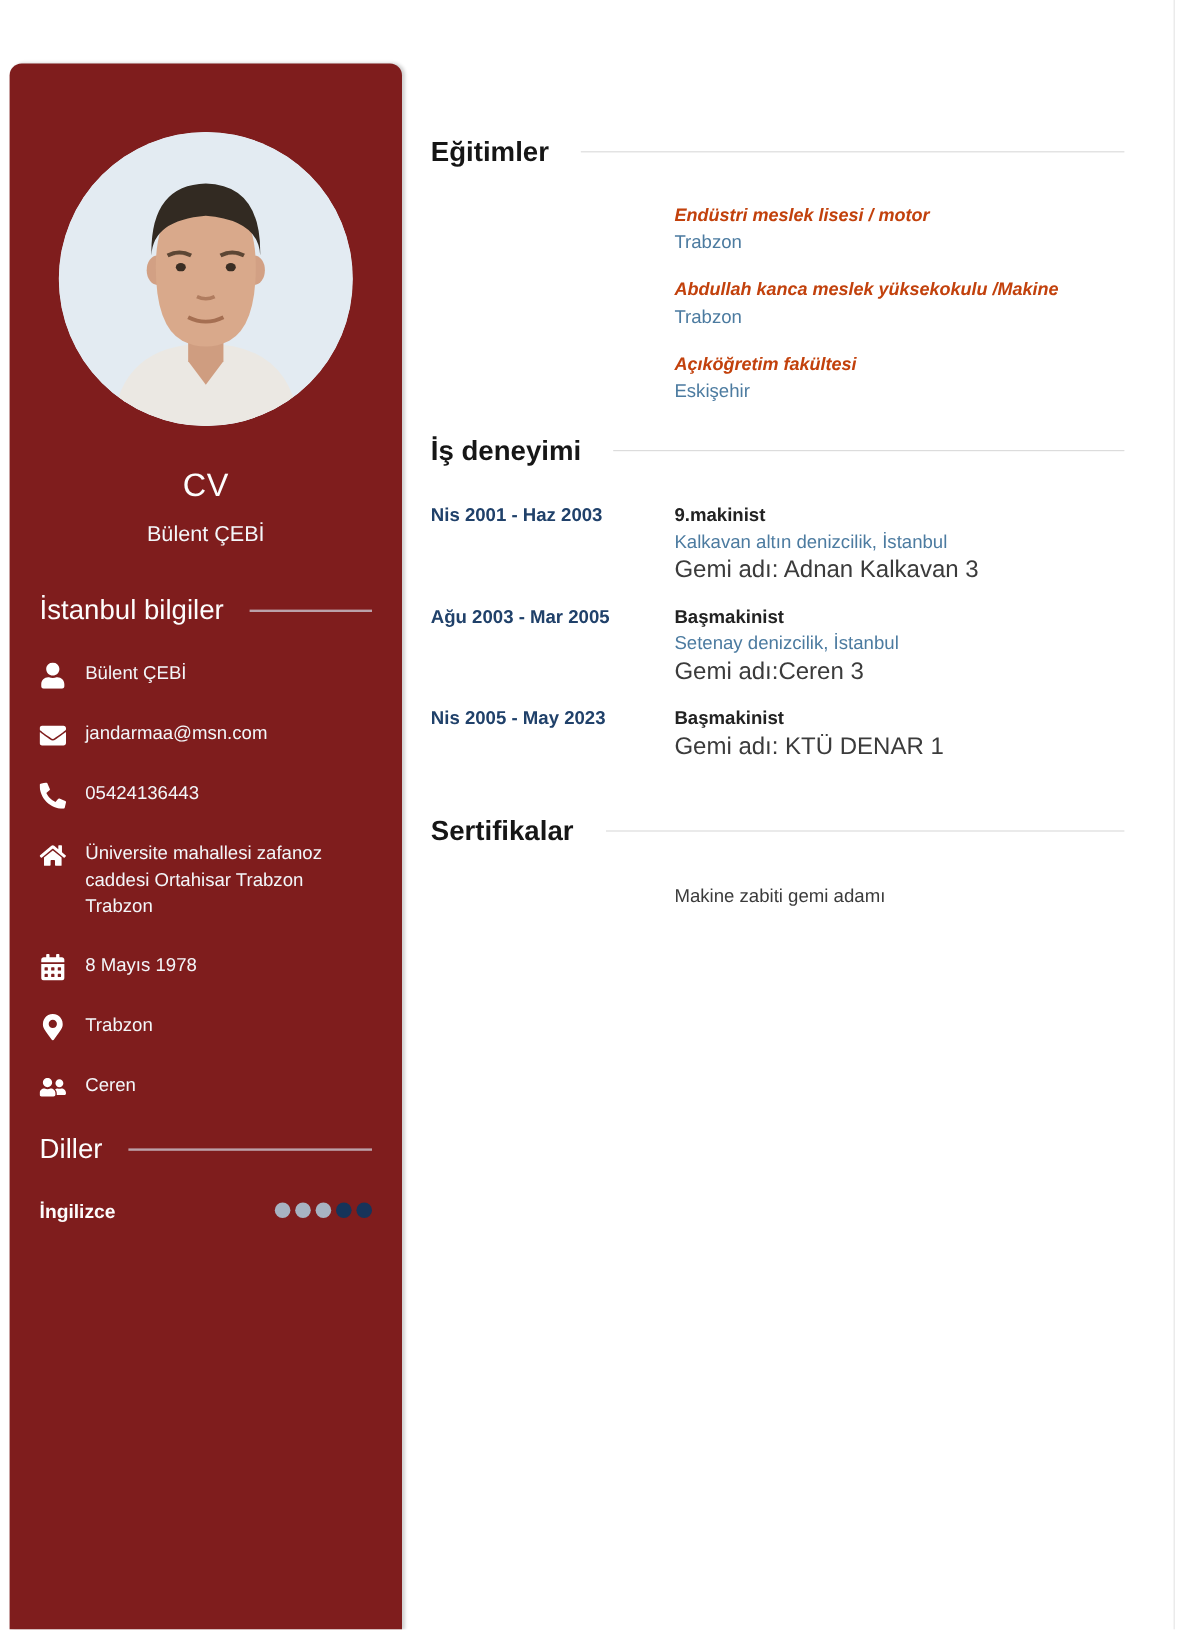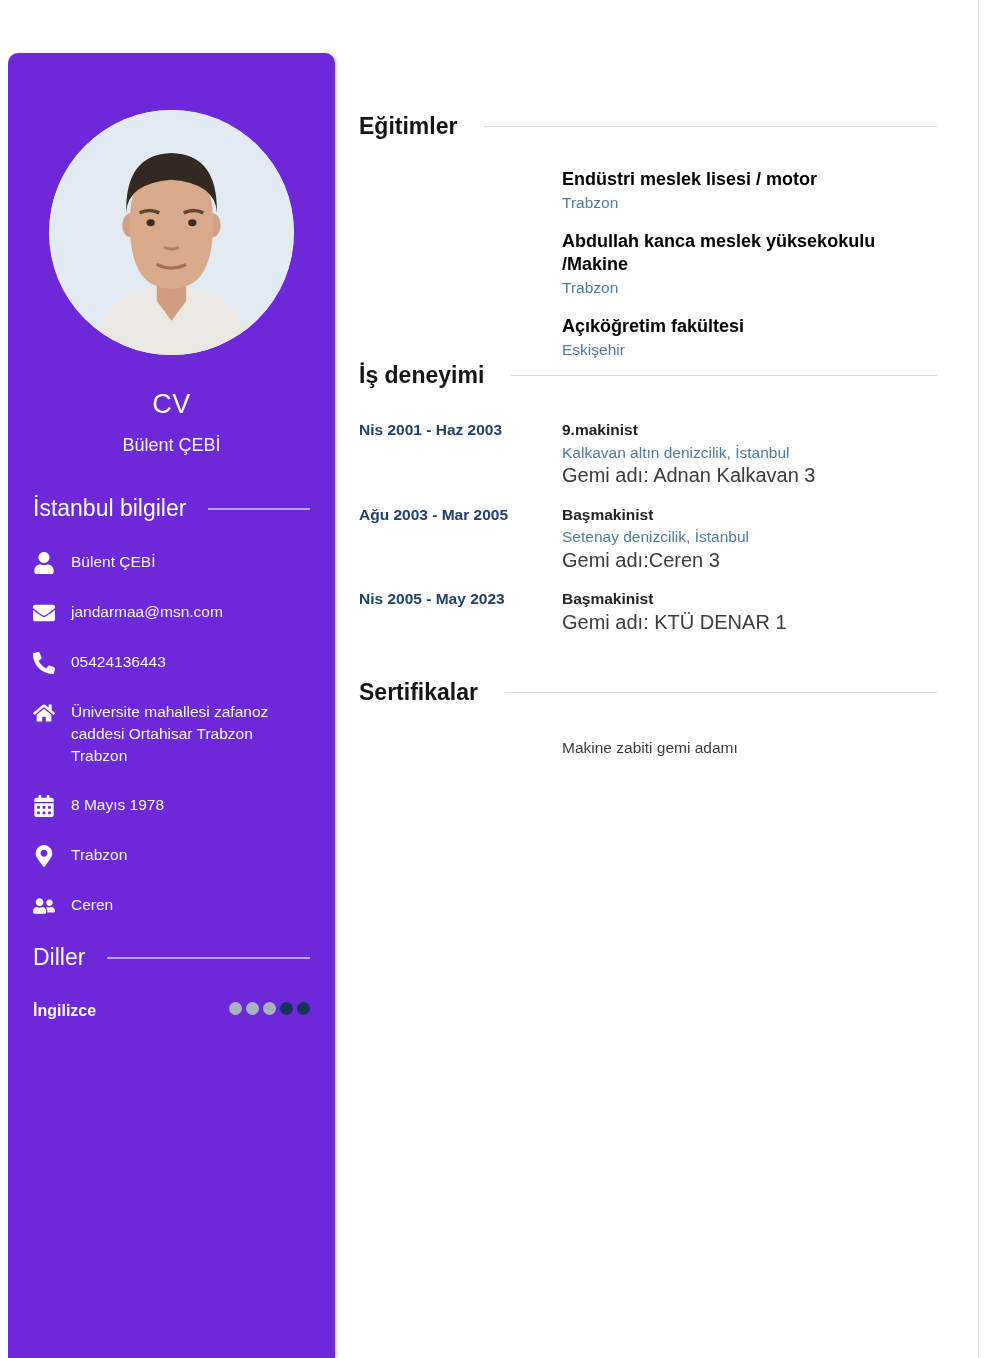--- a/index.html
+++ b/index.html
@@ -5,21 +5,21 @@
   * { margin:0; padding:0; box-sizing:border-box; }
   html,body { width:984px; height:1358px; background:#ffffff;
     font-family:"Liberation Sans", sans-serif; position:relative; overflow:hidden; }
 
   .page { position:relative; width:984px; height:1358px; background:#fff; }
   .page-edge { position:absolute; left:978px; top:0; width:1px; height:100%; background:#e7e7e7; }
 
   
   .sidebar {
     position:absolute; left:8px; top:53px; width:327px; height:1305px;
-    background:#6d28d9; border-radius:10px 10px 0 0;
+    background:#7f1d1d; border-radius:10px 10px 0 0;
     box-shadow:2px 0 3px rgba(0,0,0,.18);
     padding:57px 25px 0 25px; color:#fff;
   }
   .photo-wrap { width:245px; height:245px; margin:0 auto; border-radius:50%;
     overflow:hidden; background:#e3ebf2; }
   .photo-wrap svg { display:block; width:100%; height:100%; }
 
   .cv-title { margin-top:34px; text-align:center; font-size:27px; font-weight:400;
     color:#fdfdfd; letter-spacing:.5px; }
   .cv-name  { margin-top:15px; text-align:center; font-size:18px; color:#f4f7fa; }
@@ -51,21 +51,21 @@
   .section-heading .txt { font-size:23px; font-weight:700; color:#161616;
     white-space:nowrap; }
   .section-heading .rule { flex:1; height:1px; background:#dcdcdc; margin-left:27px; }
 
   #edu-heading  { top:97px; }
   #exp-heading  { top:346px; }
   #cert-heading { top:663px; }
 
   .edu-list { position:absolute; left:203px; top:152px; width:375px; }
   .edu-item { margin-bottom:16px; }
-  .entry-title { font-size:18px; font-weight:700; color:#000000; line-height:23px; }
+  .entry-title { font-size:15px; font-weight:700; color:#c2410c; line-height:23px;font-style:italic; }
   .entry-loc   { font-size:15.5px; color:#4c7ba0; line-height:23px; }
 
   .exp-list { position:absolute; left:0; top:403px; width:578px; }
   .exp-row { position:relative; margin-bottom:17px; }
   .exp-period { position:absolute; left:0; top:0; font-size:15.5px; font-weight:700;
     color:#20416a; line-height:22px; }
   .exp-detail { margin-left:203px; }
   .exp-title   { font-size:15.5px; font-weight:700; color:#222; line-height:22.5px; }
   .exp-company { font-size:15.5px; color:#4c7ba0; line-height:22.5px; }
   .exp-note    { font-size:20px; color:#3b3b3b; line-height:22.5px; }

